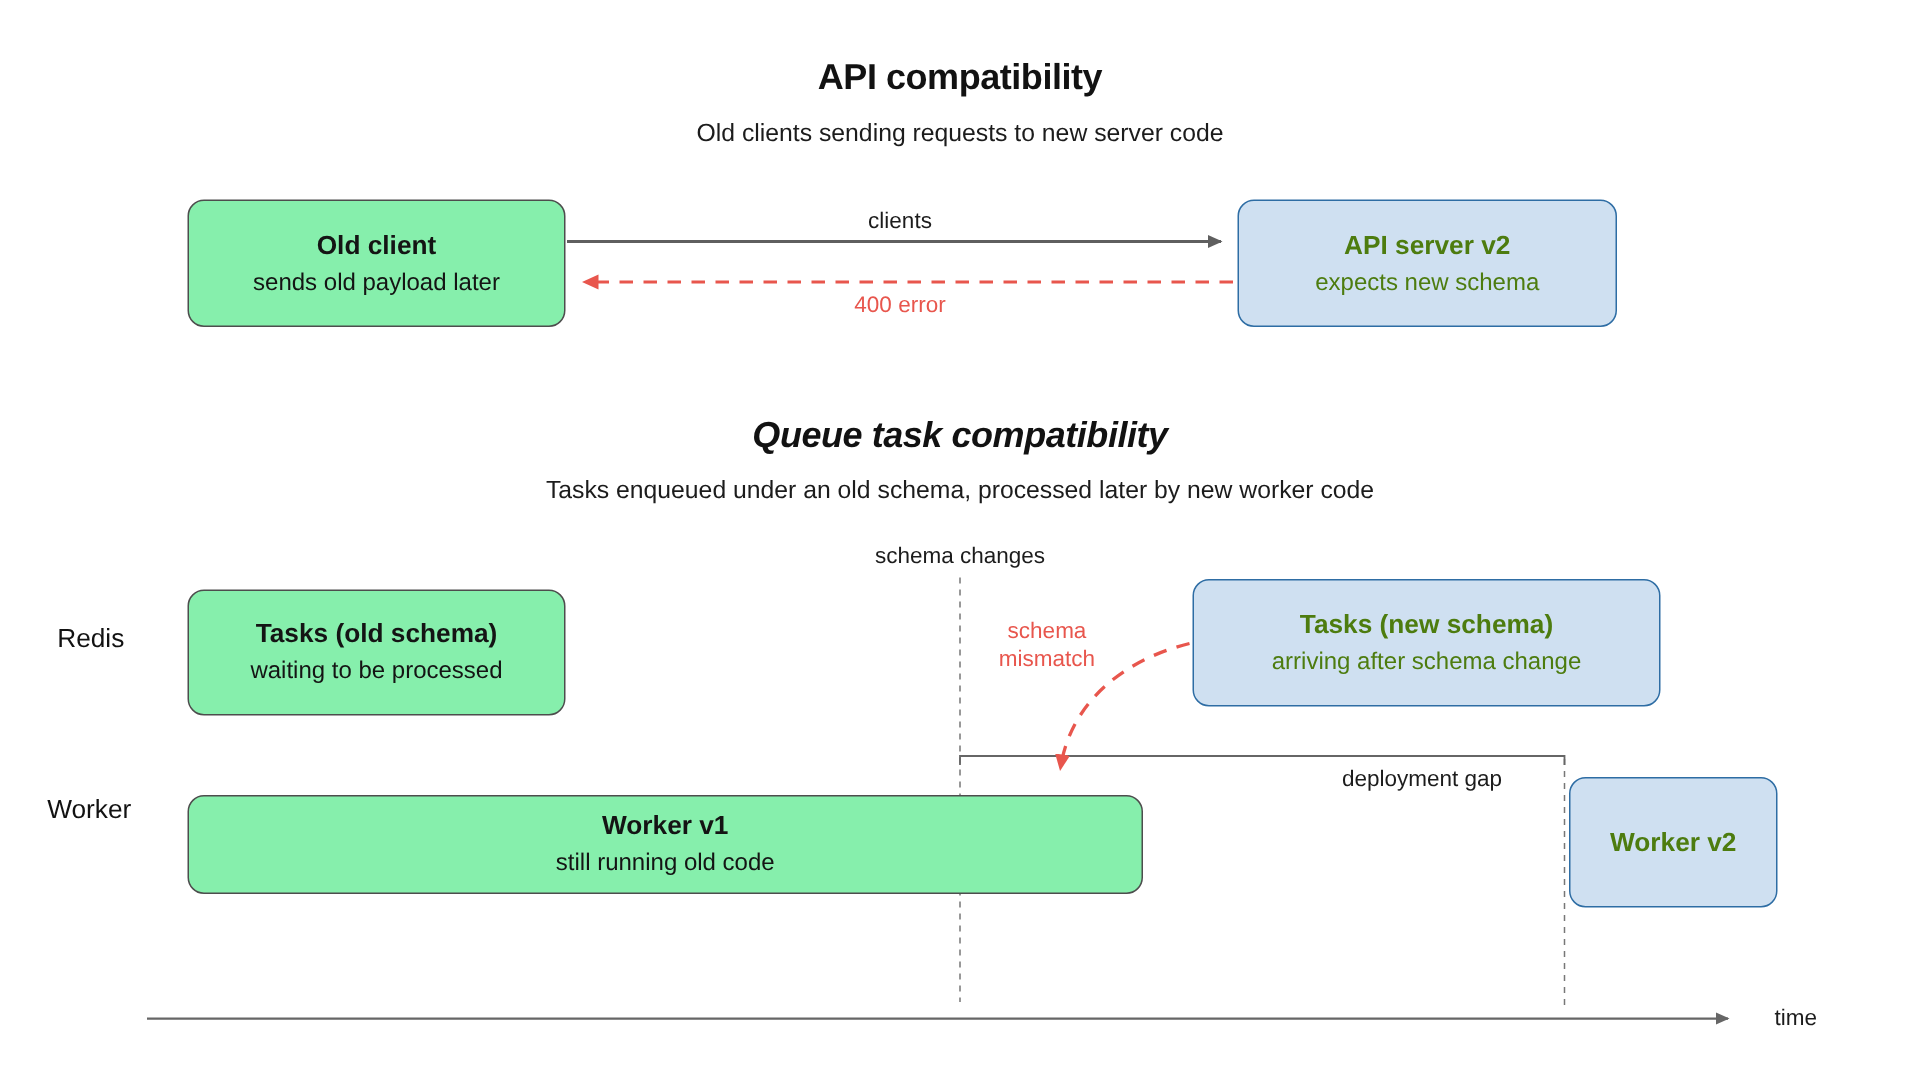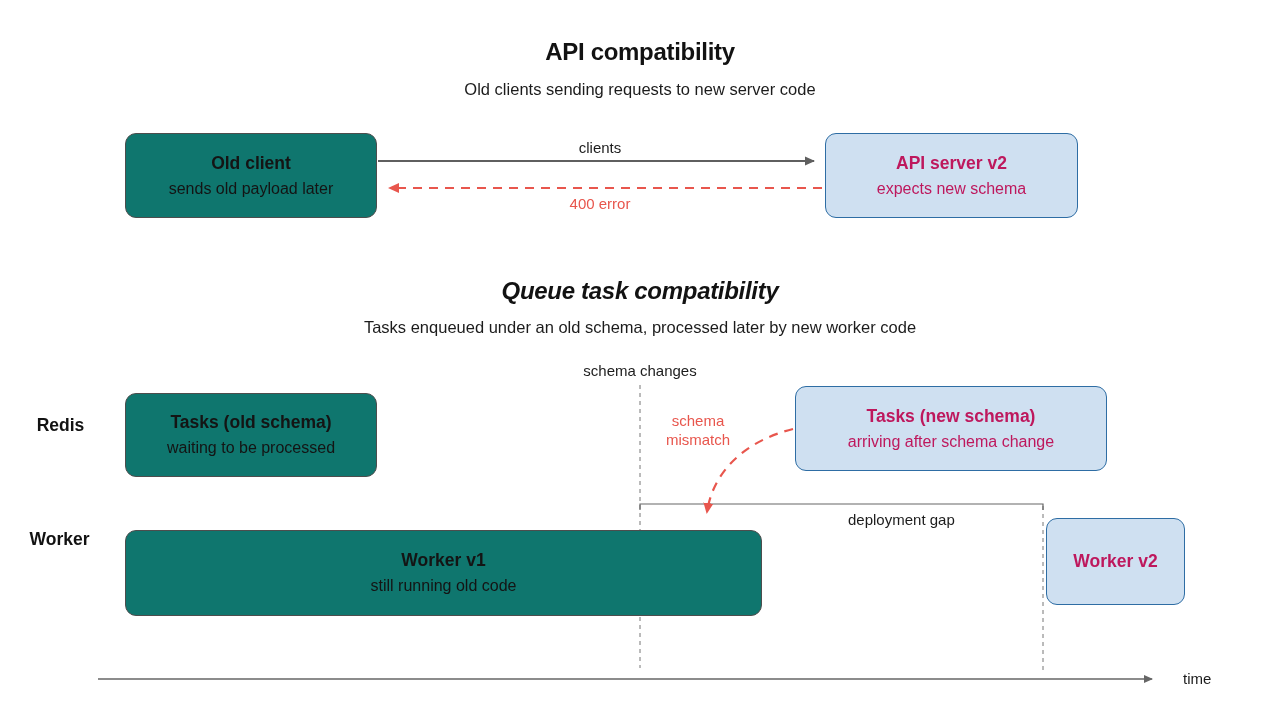--- a/index.html
+++ b/index.html
@@ -4,28 +4,28 @@
 <style>
   * { margin:0; padding:0; box-sizing:border-box; }
   html,body { background:#ffffff; }
   body { font-family:"Liberation Sans", sans-serif; color:#161616; }
   .canvas { position:relative; width:1280px; height:720px; background:#ffffff; overflow:hidden; }
 
   .section-title { position:absolute; width:100%; text-align:center; font-size:24px; font-weight:700; color:#121212; letter-spacing:-0.3px; }
   .section-sub   { position:absolute; width:100%; text-align:center; font-size:16.5px; color:#1c1c1c; }
 
   .box { position:absolute; border-radius:11px; display:flex; flex-direction:column; justify-content:center; align-items:center; text-align:center; line-height:1.35; }
-  .box-gray { background:#0f766e; border:1px solid #4d4d4d; color:#141414; }
-  .box-blue { background:#cfe0f1; border:1.5px solid #2e6da4; color:#be185d; }
+  .box-gray { background:#86efac; border:1px solid #4d4d4d; color:#141414; }
+  .box-blue { background:#cfe0f1; border:1.5px solid #2e6da4; color:#4d7c0f; }
   .box .box-title { font-weight:700; font-size:17.5px; }
   .box .box-sub   { font-size:16px; margin-top:2px; }
 
   .small-label { position:absolute; font-size:15px; color:#1c1c1c; }
   .red-label { position:absolute; font-size:15px; color:#e8564d; text-align:center; line-height:1.25; }
-  .lane-label { position:absolute; font-size:17.5px; font-weight:700; color:#121212; text-align:center; }
+  .lane-label { position:absolute; font-size:17.5px; font-weight:400; color:#121212; text-align:center; }
 
   svg.overlay { position:absolute; left:0; top:0; width:1280px; height:720px; pointer-events:none; }
 </style>
 </head>
 <body>
 
 <div class="canvas">
 
   <svg class="overlay" viewBox="0 0 1280 720">
     <defs>
@@ -84,23 +84,23 @@
     <div class="box-sub">waiting to be processed</div>
   </div>
 
   <div class="box box-blue" style="left:795px; top:386px; width:312px; height:85px;">
     <div class="box-title">Tasks (new schema)</div>
     <div class="box-sub">arriving after schema change</div>
   </div>
 
   <div class="red-label" style="left:648px; top:412px; width:100px;">schema mismatch</div>
 
-  <div class="small-label" style="left:848px; top:511px; width:200px; ">deployment gap</div>
+  <div class="small-label" style="left:848px; top:511px; width:200px; text-align:center;">deployment gap</div>
 
-  <div class="box box-gray" style="left:125px; top:530px; width:637px; height:86px;">
+  <div class="box box-gray" style="left:125px; top:530px; width:637px; height:66px;">
     <div class="box-title">Worker v1</div>
     <div class="box-sub">still running old code</div>
   </div>
 
   <div class="box box-blue" style="left:1046px; top:518px; width:139px; height:87px;">
     <div class="box-title">Worker v2</div>
   </div>
 
   <div class="small-label" style="left:1183px; top:670px;">time</div>
 

